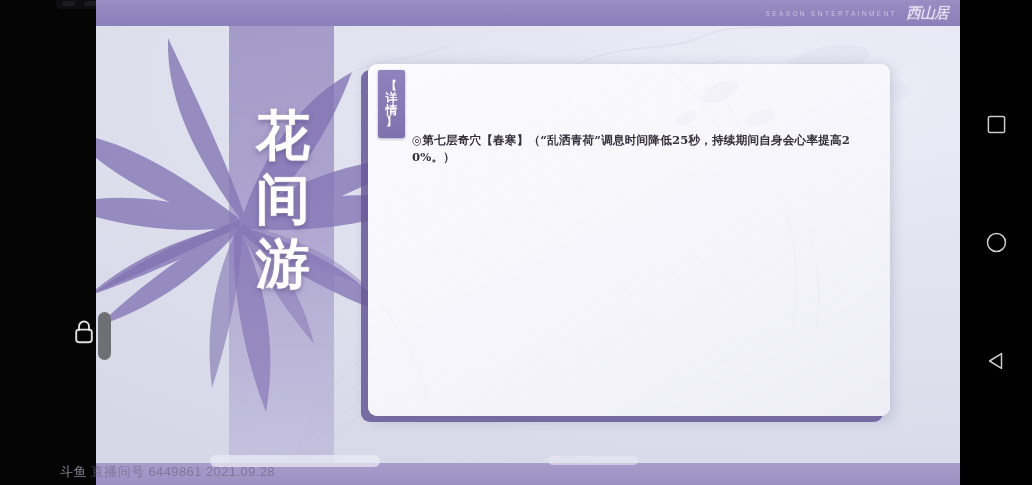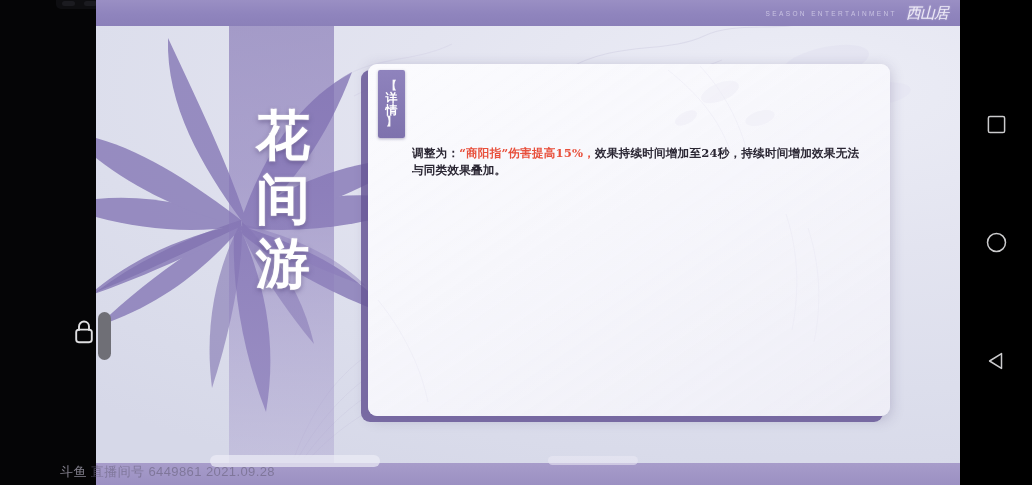--- a/index.html
+++ b/index.html
@@ -292,24 +292,24 @@
       <div id="detail-tab">
         <span class="brk">【</span>
         <span>详</span>
         <span>情</span>
         <span class="brk">】</span>
       </div>
 
       <div id="card-body">
 
         <div class="para">
+          <div class="line orig">◎第七层奇穴【春寒】（“乱洒青荷”调息时间降低25秒，持续期间自身会心率提高20%。）</div>
         </div>
 
         <div class="para">
-          <div class="line"><span>调整为：</span><span class="hl">“商阳指”伤害提高15%，</span><span>效果持续时间增加至24秒，持续时间增加效果无法与同类效果叠加。</span></div>
         </div>
 
         <div class="para">
         </div>
 
       </div>
     </div>
 
     <div id="bottom-bar-a"></div>
     <div id="bottom-bar-b"></div>

